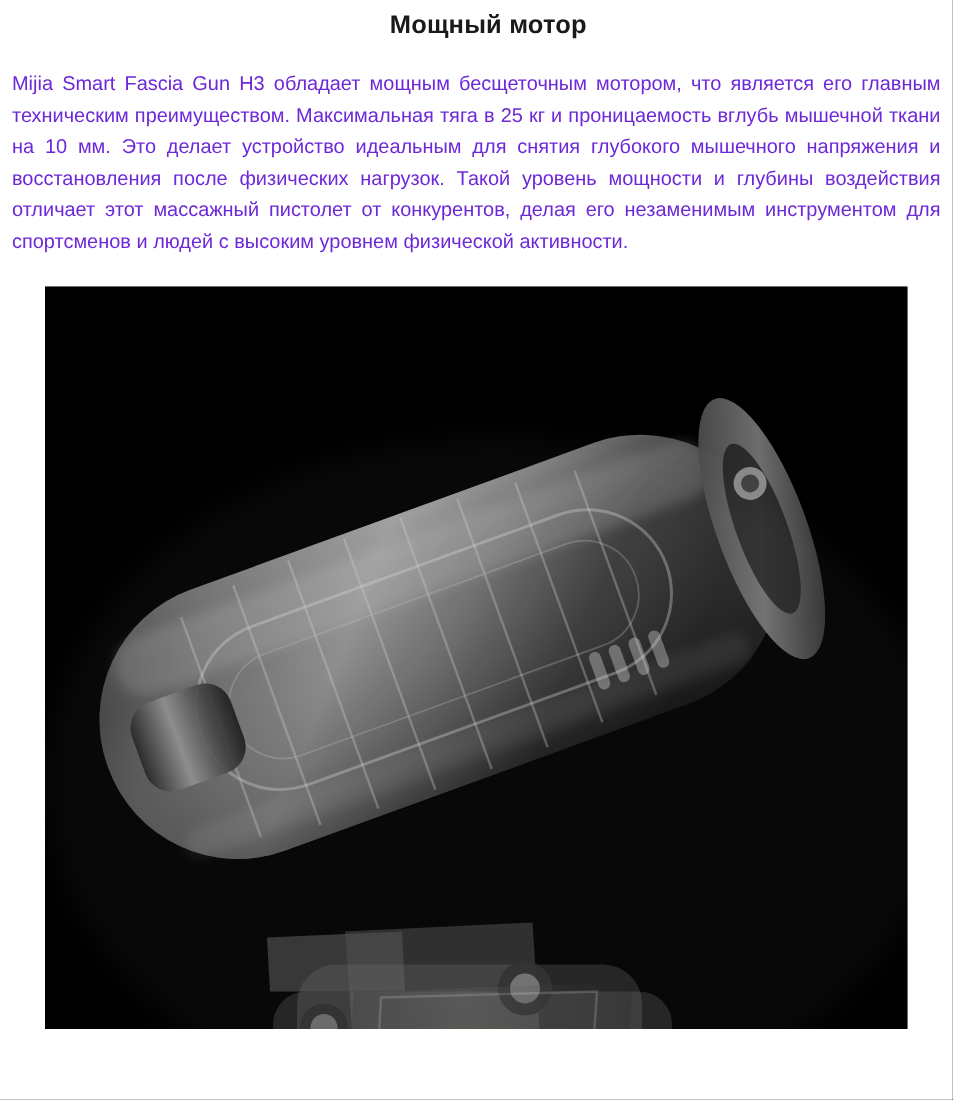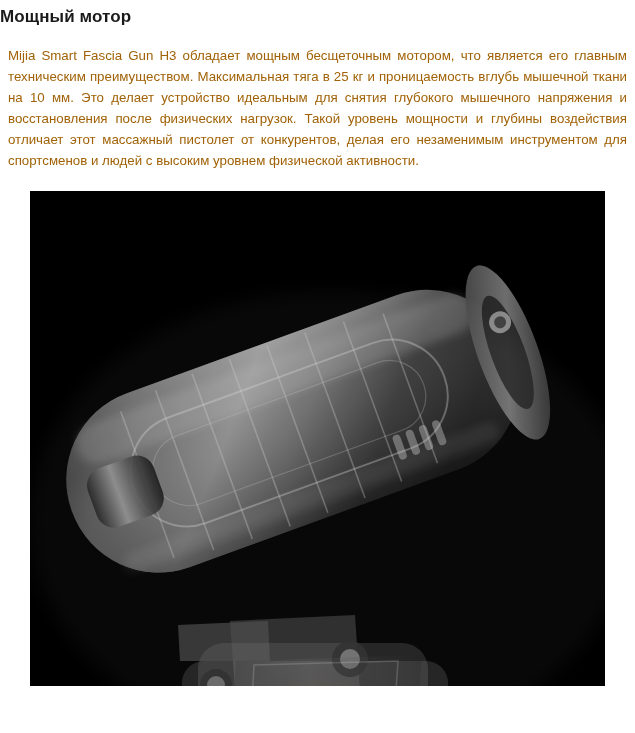--- a/index.html
+++ b/index.html
@@ -14,32 +14,33 @@
     color: #222222;
     overflow: hidden;
   }
   .page {
     width: 635px;
     height: 733px;
     position: relative;
     box-sizing: border-box;
   }
   .section-title {
+    text-align: center;
     font-size: 17px;
     font-weight: bold;
     color: #1a1a1a;
-    margin: 7px 0 0 0;
+    margin: 7px 0 0 16px;
     padding: 0;
     letter-spacing: 0.1px;
   }
   .body-text {
     margin: 18px 8px 0 8px;
     font-size: 13.3px;
     line-height: 21px;
-    color: #a16207;
+    color: #6d28d9;
     text-align: justify;
     text-justify: inter-word;
     hyphens: none;
   }
   .figure {
     margin: 20px auto 0 auto;
     width: 575px;
     height: 495px;
     background: #000000;
     position: relative;

